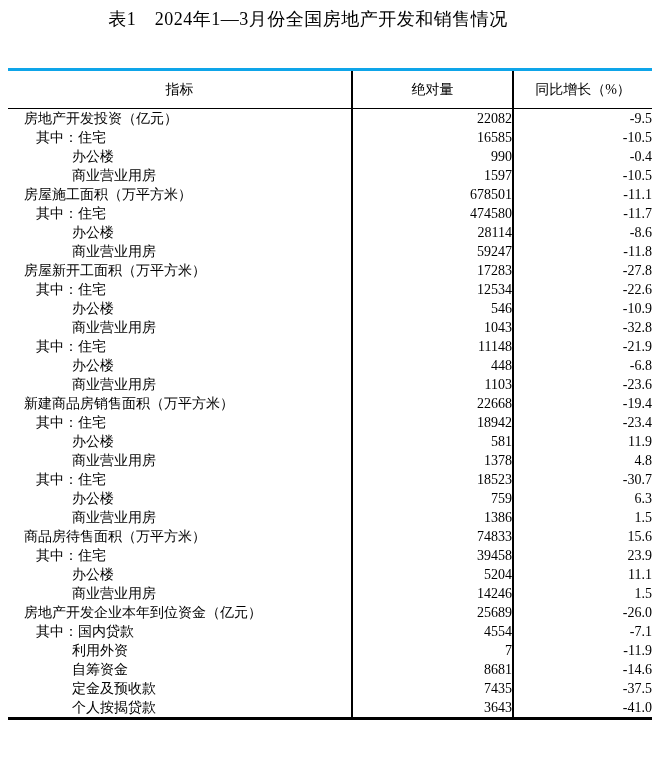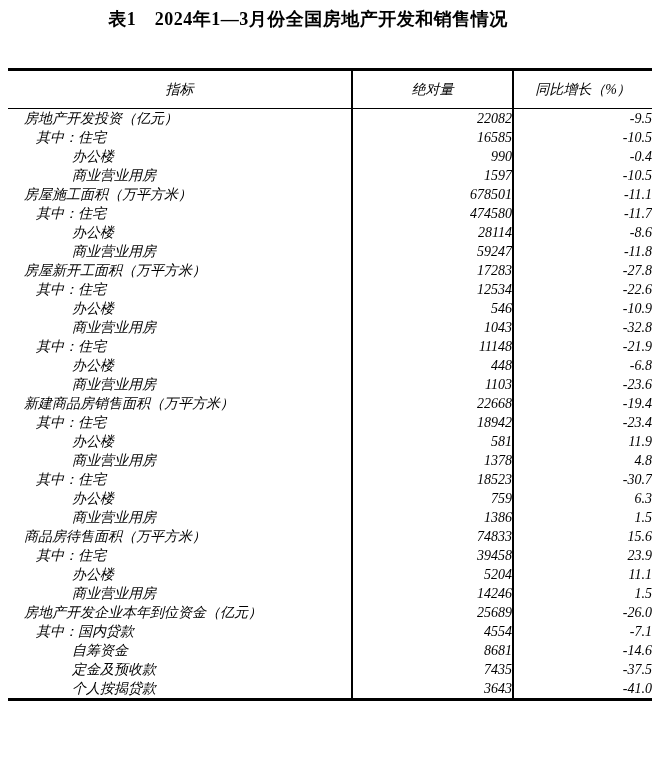--- a/index.html
+++ b/index.html
@@ -4,31 +4,30 @@
 <style>
   html,body{margin:0;padding:0;}
   body{
     width:659px;height:771px;
     background:#ffffff;color:#000000;
     font-family:"Liberation Serif","DejaVu Serif",serif;
     position:relative;overflow:hidden;
   }
   .page-title{
     position:absolute;top:7px;left:0;width:616px;
-    text-align:center;font-size:18px;font-weight:bold;
+    text-align:center;font-size:18px;font-weight:normal;
     letter-spacing:0.5px;
   }
   .table-wrap{
     position:absolute;left:8px;top:68px;width:644px;
   }
   table.stats{
     width:644px;border-collapse:collapse;table-layout:fixed;
-    border-top:3px solid #000000;border-bottom:3px solid #000;
+    border-top:3px solid #0ea5e9;border-bottom:3px solid #000;
     font-size:14px;
-    font-style:italic;
   }
   table.stats th{
     font-weight:normal;height:37px;
     border-bottom:1px solid #000;
     text-align:center;vertical-align:middle;
     padding:0;
   }
   table.stats td{
     height:19px;line-height:19px;padding:0;
     vertical-align:middle;white-space:nowrap;overflow:hidden;
@@ -224,20 +223,25 @@
     <td class="c-val vline">25689</td>
     <td class="c-gro">-26.0</td>
   </tr>
 
   <tr>
     <td class="c-ind vline lv1">其中：国内贷款</td>
     <td class="c-val vline">4554</td>
     <td class="c-gro">-7.1</td>
   </tr>
 
+  <tr>
+    <td class="c-ind vline lv2">利用外资</td>
+    <td class="c-val vline">7</td>
+    <td class="c-gro">-11.9</td>
+  </tr>
 
   <tr>
     <td class="c-ind vline lv2">自筹资金</td>
     <td class="c-val vline">8681</td>
     <td class="c-gro">-14.6</td>
   </tr>
 
   <tr>
     <td class="c-ind vline lv2">定金及预收款</td>
     <td class="c-val vline">7435</td>

